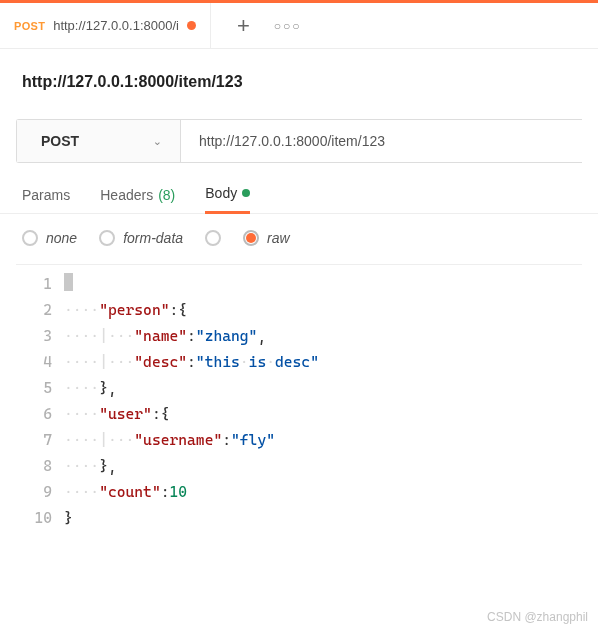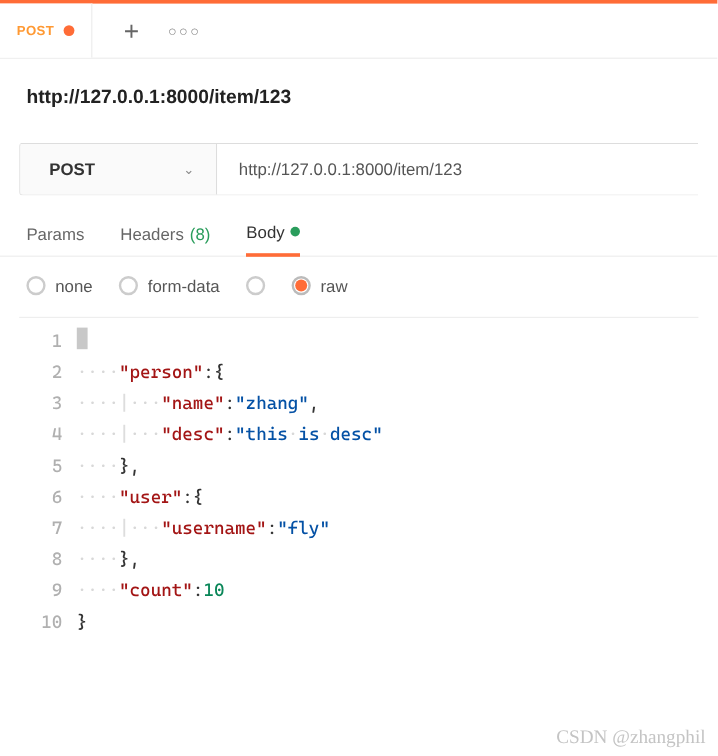--- a/index.html
+++ b/index.html
@@ -25,49 +25,50 @@
     .chevron { color: #888; font-size: 11px; }
     .url-input { flex: 1; display: flex; align-items: center; padding: 0 18px; font-size: 14px; color: #555; background: #fff; }
     
     .tabs-row { display: flex; gap: 0; padding: 22px 22px 0 22px; border-bottom: 1px solid #eee; align-items: flex-end; }
     .tab-item { padding: 0 0 10px 0; margin-right: 30px; font-size: 14px; color: #666; cursor: pointer; display: flex; align-items: center; gap: 5px; }
     .tab-item.active { color: #333; font-weight: 400; border-bottom: 3px solid #ff6c37; margin-bottom: -1px; }
     .tab-count { color: #2a9d5c; }
     .tab-active-dot { width: 8px; height: 8px; border-radius: 50%; background: #2a9d5c; display: inline-block; }
     
     .body-options { display: flex; align-items: center; gap: 22px; padding: 16px 22px 18px 22px; font-size: 14px; color: #555; }
-    .radio-opt { display: flex; align-items: center; gap: 8px; }
+    .radio-opt { display: flex; align-items: center; gap: 8px; font-style: italic; }
     .radio-circle { width: 16px; height: 16px; border-radius: 50%; border: 2px solid #ccc; display: flex; align-items: center; justify-content: center; }
     .radio-circle.checked { border-color: #bbb; }
     .radio-inner { width: 10px; height: 10px; border-radius: 50%; background: #ff6c37; }
     
     .editor { display: flex; font-family: ui-monospace, "Cascadia Mono", Consolas, monospace; font-size: 15px; line-height: 26px; border-top: 1px solid #eee; margin: 0 16px; }
     .gutter { text-align: right; padding: 6px 12px 6px 8px; color: #b0b0b0; user-select: none; min-width: 48px; background: #fff; }
     .gutter div { height: 26px; }
     .gutter div:first-child { }
     .code { padding: 6px 0; flex: 1; }
     .line { height: 26px; white-space: pre; }
     .cursor-box { display: inline-block; width: 9px; height: 18px; background: #c8c8c8; vertical-align: -2px; margin-right: -9px; position: relative; z-index: 1; }
     .ws { color: #d8d8d8; }
     .punc { color: #333; }
     .key { color: #a31515; }
     .str { color: #0451a5; }
     .num { color: #098658; }
     .guide { color: #ddd; }
     
-    .watermark { position: absolute; right: 10px; bottom: 6px; font-size: 16px; color: #c4c4c4; font-family: Liberation Serif, serif; }
+    .watermark { position: absolute; right: 10px; bottom: 6px; font-size: 12px; color: #c4c4c4; font-family: Liberation Sans, sans-serif; }
   </style>
 </head>
 <body>
 
 <div class="orange-bar"></div>
 
 <div class="tab-bar">
   <div class="tab">
     <span class="tab-method">POST</span>
+    <span class="tab-url">http://127.0.0.1:8000/i</span>
     <span class="tab-dot"></span>
   </div>
   <div class="tab-actions">
     <span class="plus-icon">+</span>
     <span class="more-icon">○○○</span>
   </div>
 </div>
 
 <div class="request-title">
   <span class="title-text">http://127.0.0.1:8000/item/123</span>

